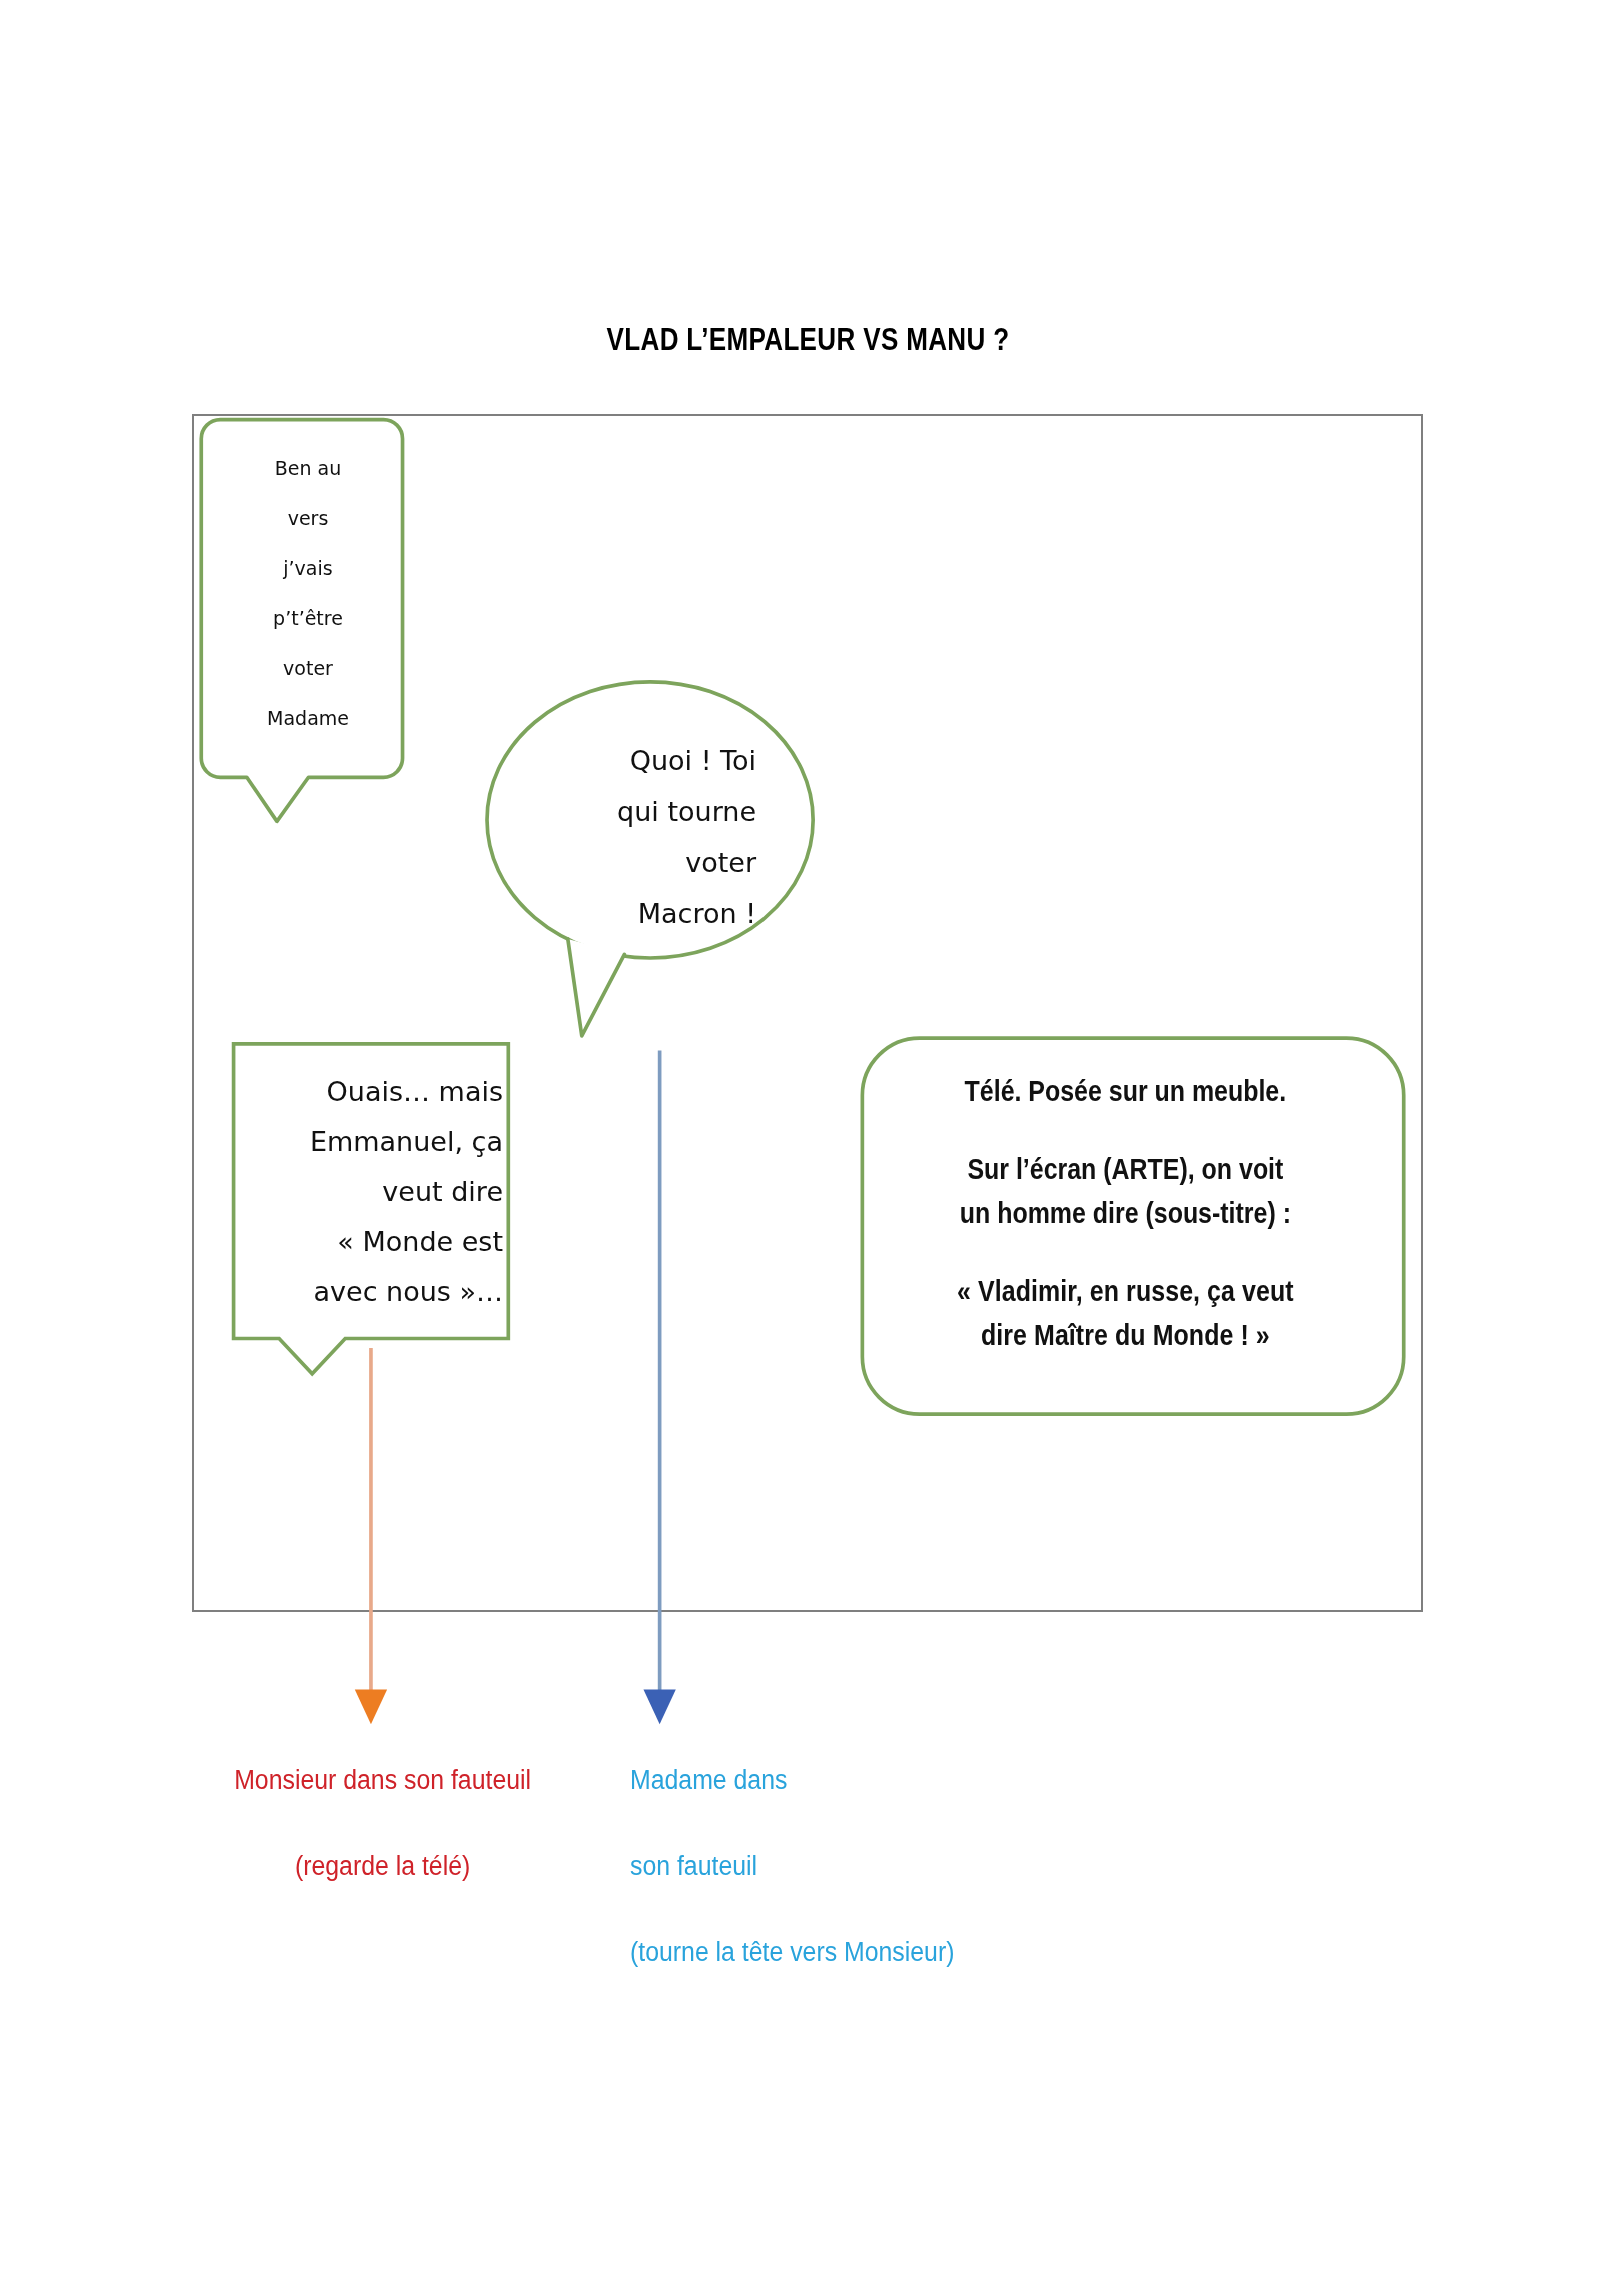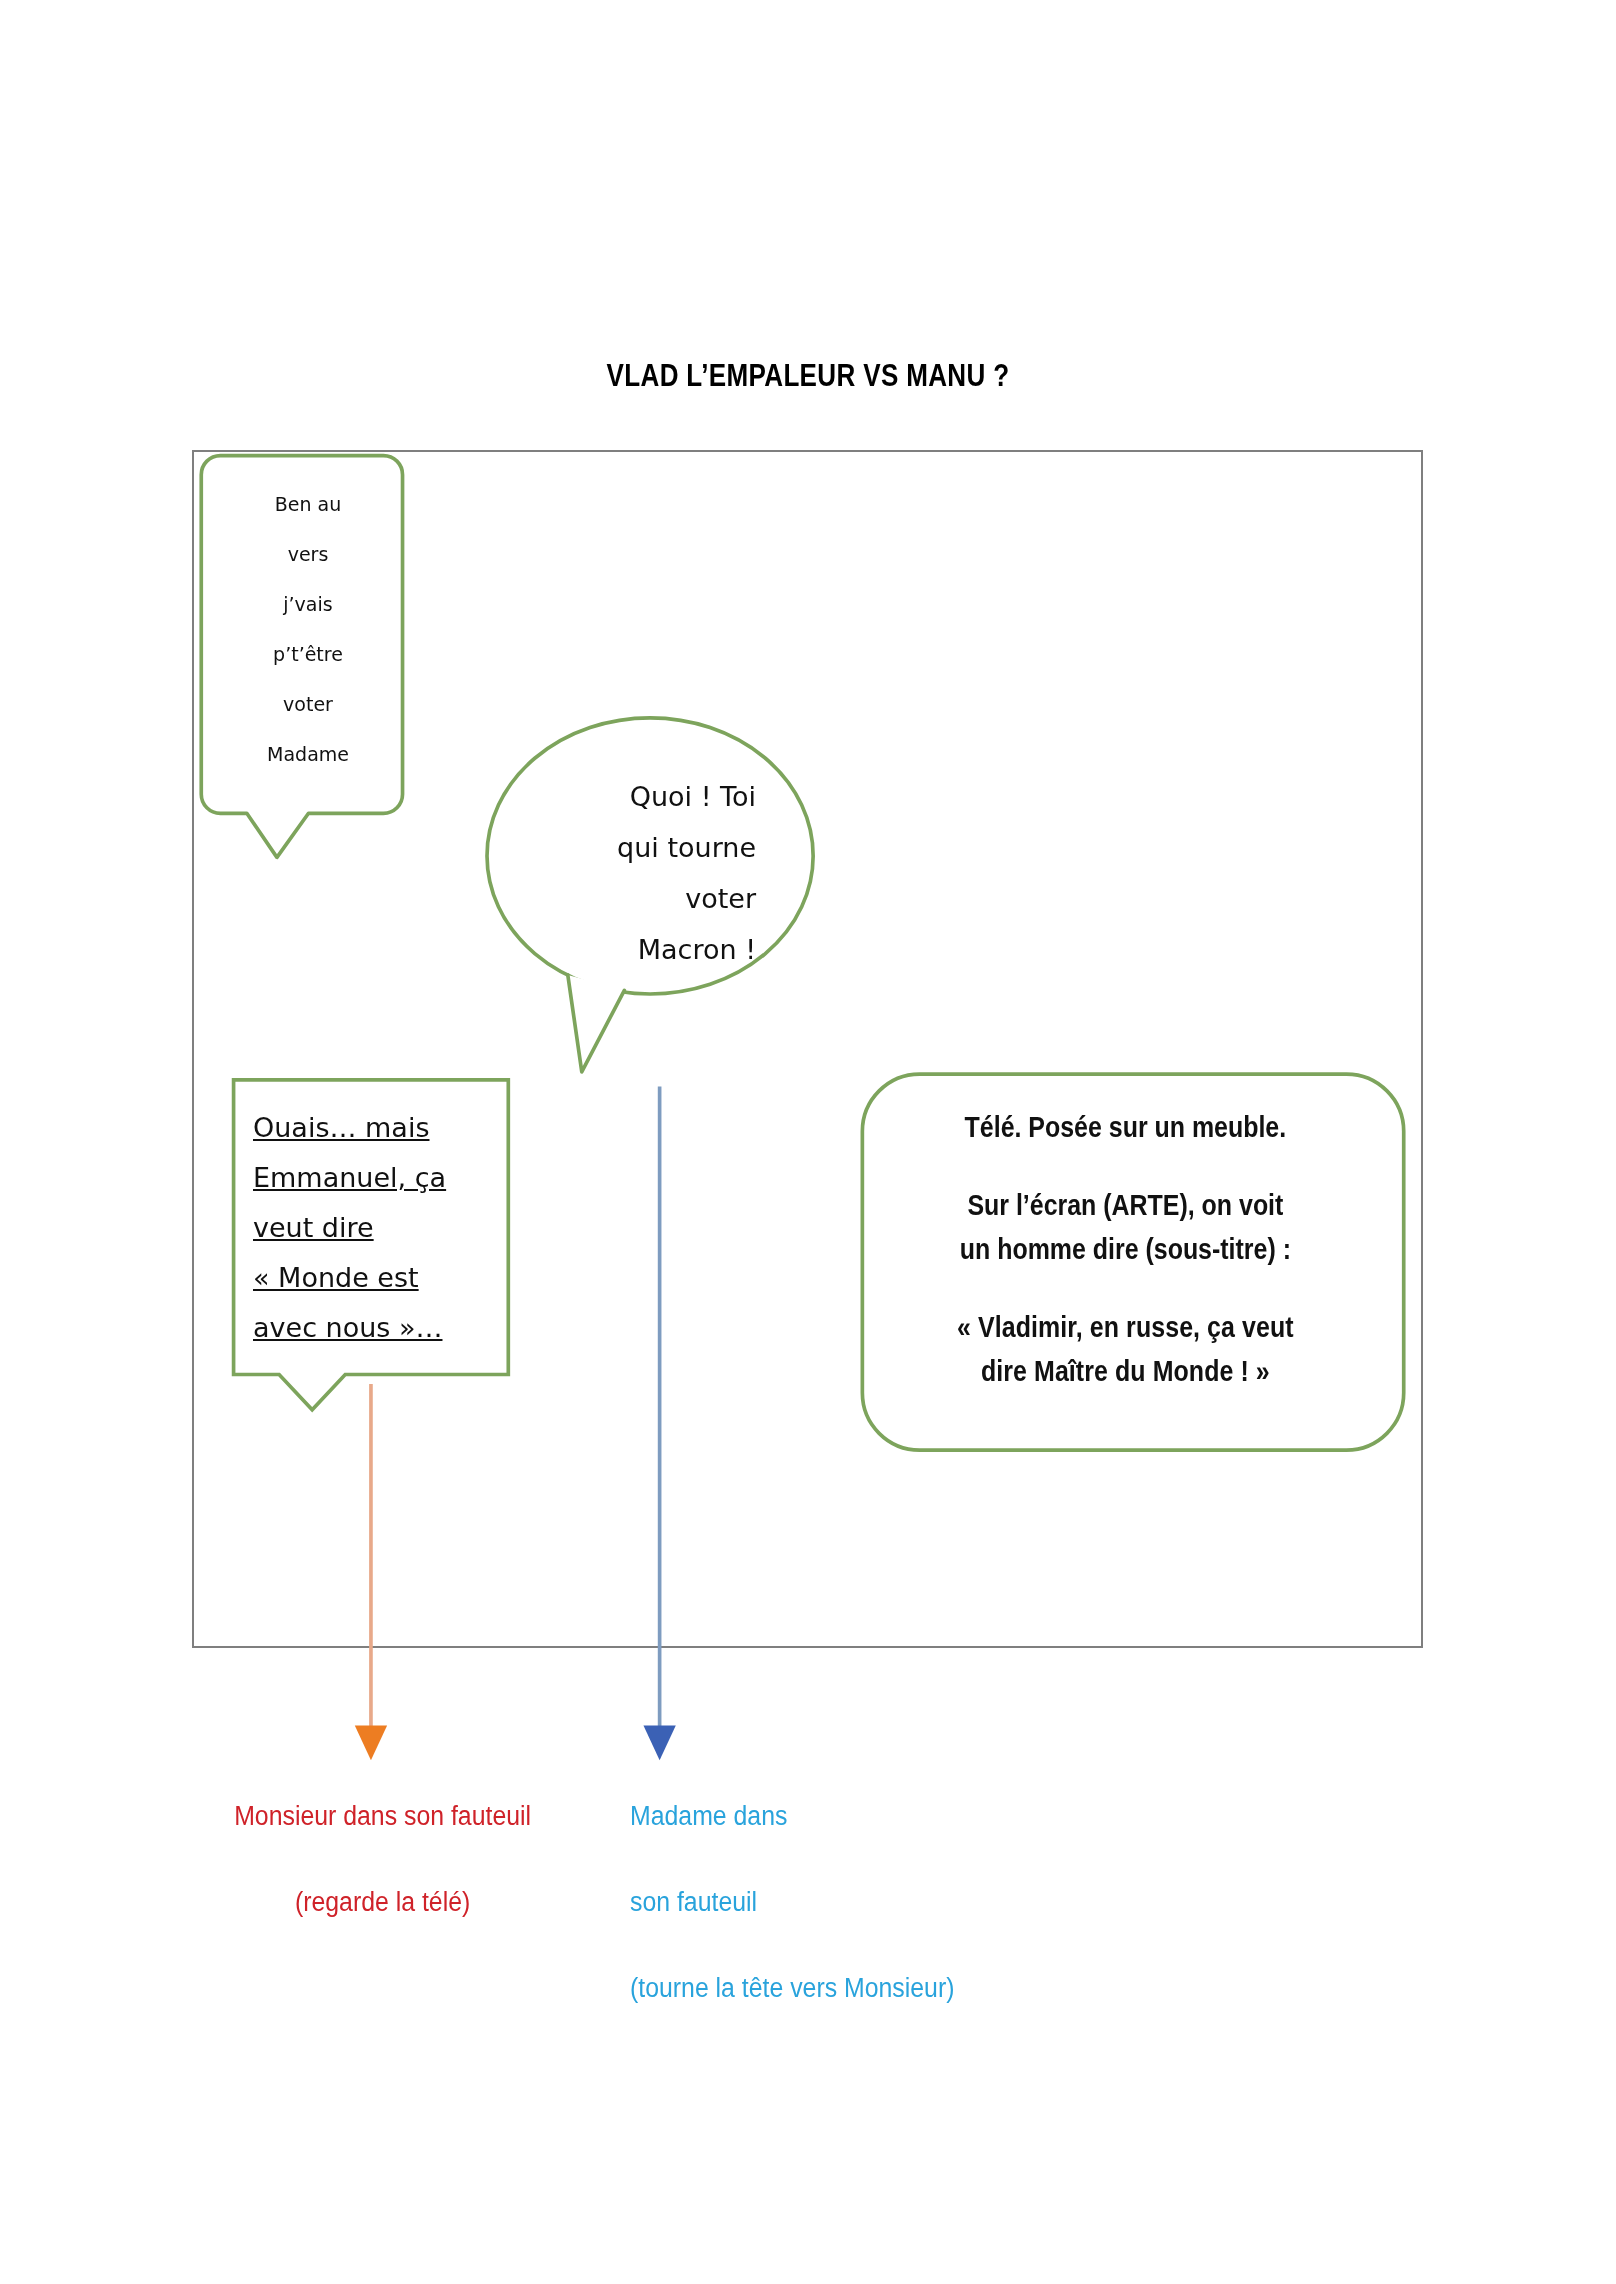--- a/index.html
+++ b/index.html
@@ -1,21 +1,21 @@
 <!DOCTYPE html>
 <html style="font-size:11.8px"><head>
 <meta charset="utf-8">
 <style>
   html,body{margin:0;padding:0;background:#ffffff;}
   body{
     width:1616px;height:2284px;position:relative;overflow:hidden;
     font-family:"Liberation Sans","DejaVu Sans",sans-serif;
     color:#000;
   }
-  #page{position:absolute;inset:0;margin-top:36px;}
+  #page{position:absolute;inset:0;}
 
   
   .title{
     position:absolute;left:0;top:322px;width:1616px;
     text-align:center;
     font-family:"Liberation Sans","DejaVu Sans",sans-serif;
     font-weight:bold;
     font-size:31px;
     letter-spacing:0.4px;
     transform:scaleX(0.84);
@@ -46,24 +46,23 @@
     font-family:"DejaVu Sans",sans-serif;
   }
   .b2-text{
     left:514px;top:735px;width:242px;
     text-align:right;
     font-size:27px;line-height:51px;
     font-family:"DejaVu Sans",sans-serif;
   }
   .b3-text{
     left:253px;top:1067px;width:250px;
-    text-align:left;
+    text-align:right;
     font-size:27px;line-height:50px;
     font-family:"DejaVu Sans",sans-serif;
-    text-decoration:underline;
   }
   .b4-text{
     left:882px;top:1069px;width:485px;
     text-align:center;
     font-size:29px;line-height:44px;
     font-weight:bold;
     transform:scaleX(0.86);
     transform-origin:left top;
     width:566px;
     font-family:"Liberation Sans","DejaVu Sans",sans-serif;

